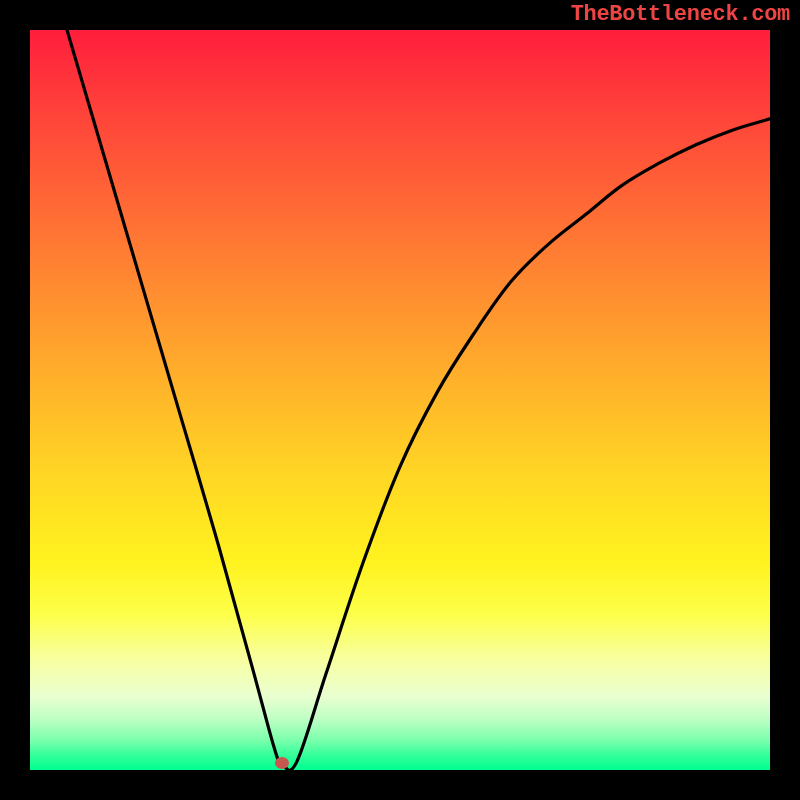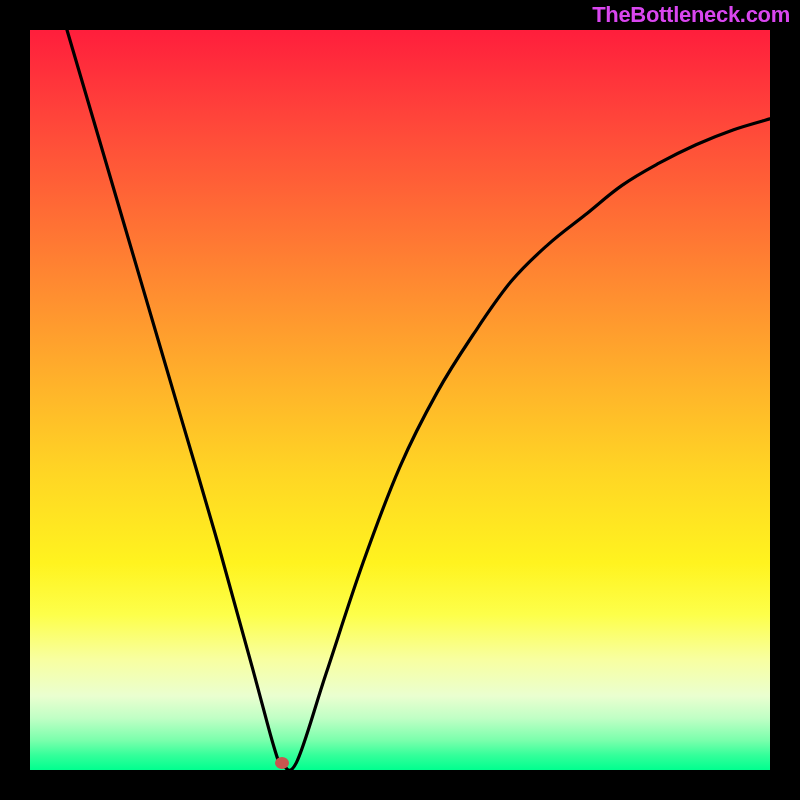--- a/index.html
+++ b/index.html
@@ -52,24 +52,24 @@
     height: 12px;
     border-radius: 50%;
     background: #c7564f;
     transform: translate(-50%, -50%);
     pointer-events: none;
   }
   .watermark {
     position: absolute;
     top: 2px;
     right: 10px;
-    font-family: Liberation Sans, sans-serif;
+    font-family: Liberation Mono, monospace;
     font-size: 22px;
     font-weight: 600;
-    color: #d946ef;
+    color: #ef4444;
     letter-spacing: -0.3px;
     user-select: none;
     text-align: center;
   }
 </style>
 </head>
 <body>
 <div class="container">
 
   <div class="watermark">TheBottleneck.com</div>

